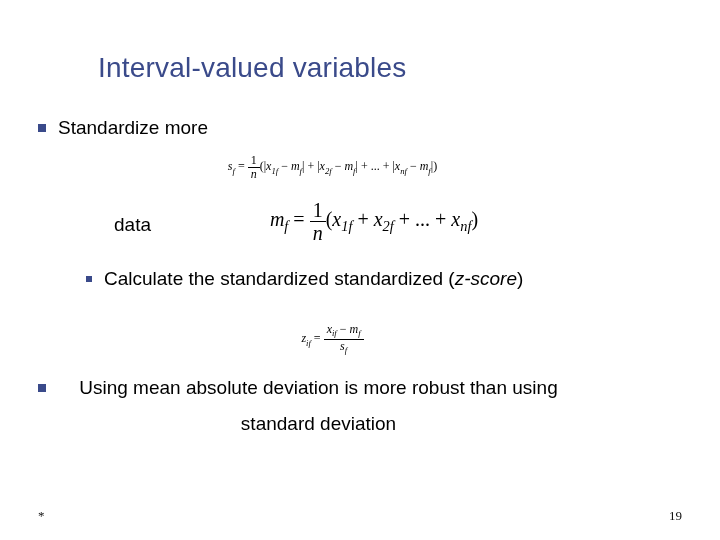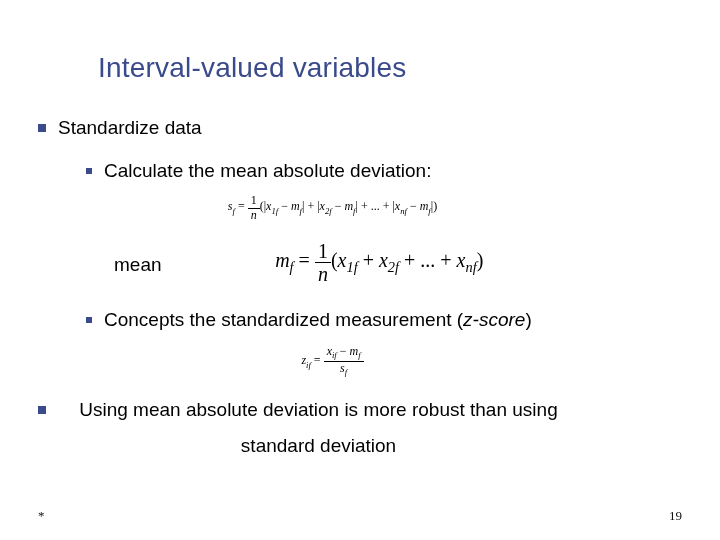--- a/index.html
+++ b/index.html
@@ -113,46 +113,43 @@
   .roman { font-style: normal; }
 </style>
 </head>
 <body>
 
 <div class="slide">
 
   <div class="title">Interval-valued variables</div>
 
   <div class="outer-item">
-    <span>Standardize data</span>
+    <span>Standardize more</span>
 
     <div class="inner-list">
 
-      <div class="inner-item">
-        <span>Calculate the mean absolute deviation:</span>
-      </div>
 
       <div class="formula">
         s<span class="sub-txt">f</span> <span class="roman">=</span>
         <span class="frac"><span class="num roman">1</span><span class="den">n</span></span><span class="roman">(|</span>x<span class="sub-txt">1f</span> <span class="roman">−</span> m<span class="sub-txt">f</span><span class="roman">| + |</span>x<span class="sub-txt">2f</span> <span class="roman">−</span> m<span class="sub-txt">f</span><span class="roman">| + ... + |</span>x<span class="sub-txt">nf</span> <span class="roman">−</span> m<span class="sub-txt">f</span><span class="roman">|)</span>
       </div>
 
       <div class="where-line">
-        <span>mean</span>
+        <span>data</span>
         <span class="formula-small">
           m<span class="sub-txt">f</span> <span class="roman">=</span>
           <span class="frac"><span class="num roman">1</span><span class="den">n</span></span><span class="roman">(</span>x<span class="sub-txt">1f</span> <span class="roman">+</span> x<span class="sub-txt">2f</span> <span class="roman">+ ... +</span> x<span class="sub-txt">nf</span><span class="roman">)</span>
         </span>
       </div>
 
       <div class="inner-item">
-        <span>Concepts the standardized measurement (</span><span class="italic">z-score</span><span>)</span>
+        <span>Calculate the standardized standardized (</span><span class="italic">z-score</span><span>)</span>
       </div>
 
-      <div class="formula" style="margin-top:10px;">
+      <div class="formula" style="margin-top:28px;">
         z<span class="sub-txt">if</span> <span class="roman">=</span>
         <span class="frac">
           <span class="num">x<span class="sub-txt">if</span> <span class="roman">−</span> m<span class="sub-txt">f</span></span>
           <span class="den">s<span class="sub-txt">f</span></span>
         </span>
       </div>
 
     </div>
   </div>
 

